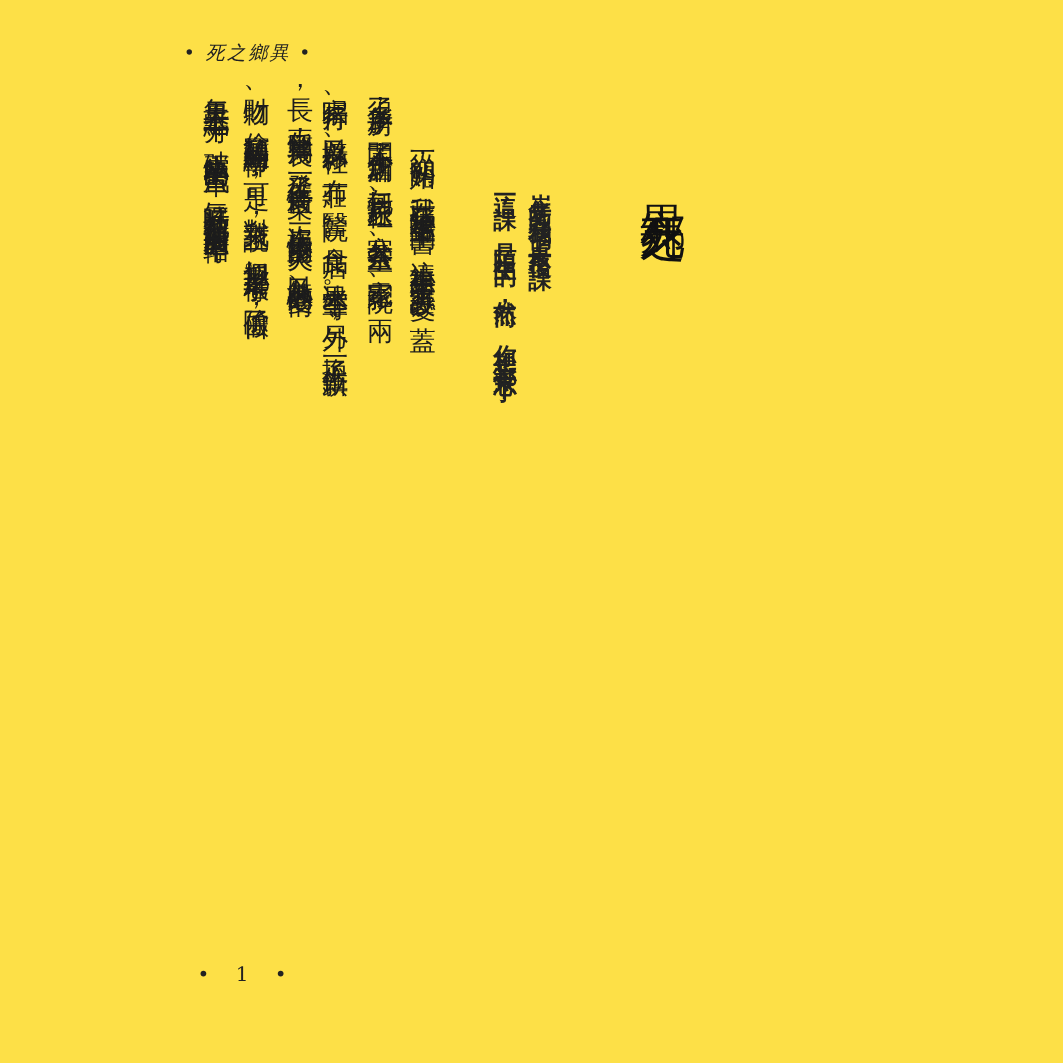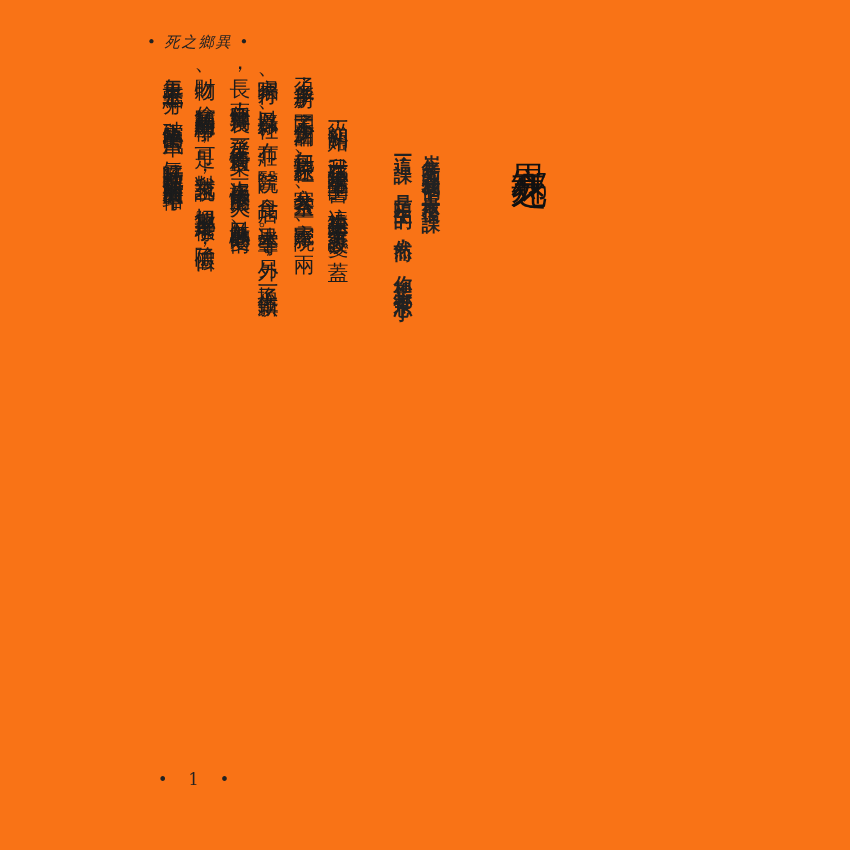--- a/index.html
+++ b/index.html
@@ -1,18 +1,18 @@
 <!DOCTYPE html>
 <html><head>
   <meta charset="utf-8">
   <style>
     html, body { margin: 0; padding: 0; background: #ffffff; }
     body { width: 850px; height: 850px; position: relative; overflow: hidden;
            font-family: "DejaVu Serif", "Liberation Serif", serif; color: #1a1a1a; }
-    .page { position: absolute; left: 0; top: 0; width: 850px; height: 850px; background: #f97316; }
+    .page { position: absolute; left: 0; top: 0; width: 850px; height: 850px; background: #fde047; }
     .running-header { position: absolute; left: 147px; top: 33px; font-size: 15px; letter-spacing: 2px;
                       font-style: italic; color: #222; white-space: nowrap; }
     .vcol { position: absolute; writing-mode: vertical-rl; text-orientation: upright;
             white-space: nowrap; }
     .body-col { font-size: 21px; line-height: 1; letter-spacing: 2.05px; top: 62px; color: #1c1c1c; }
     .epi-col { font-size: 18.5px; line-height: 1; letter-spacing: 5.4px; top: 140px; font-weight: bold; color: #222; }
     .title-col { font-size: 36px; line-height: 1; letter-spacing: 4px; top: 135px; font-weight: normal;
                  font-family: "DejaVu Sans", "Liberation Sans", sans-serif; color: #111; }
     .page-number { position: absolute; left: 158px; top: 770px; font-size: 16px; letter-spacing: 8px; color: #222; }
   </style>

